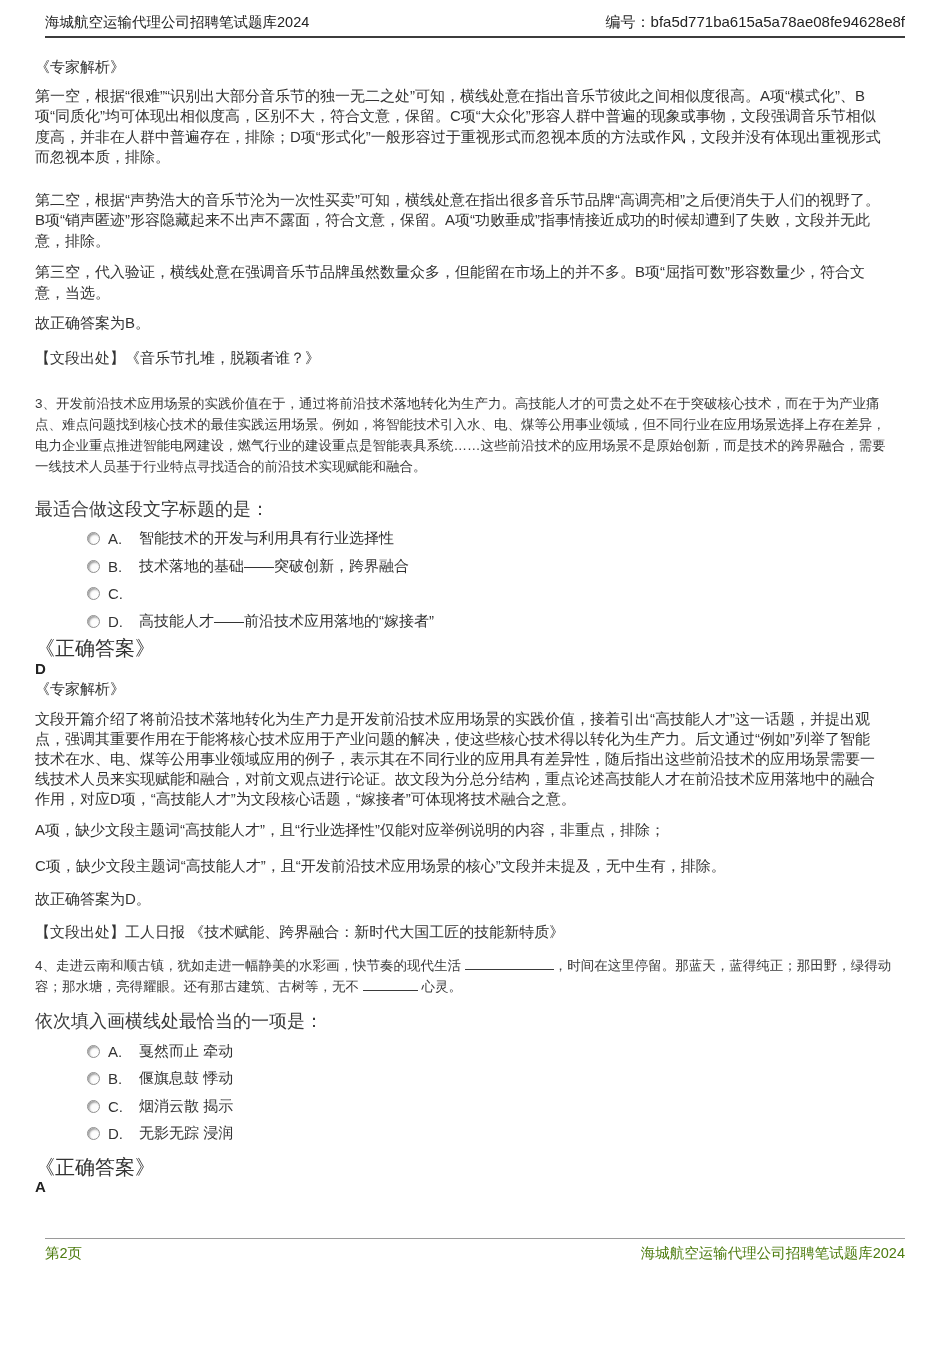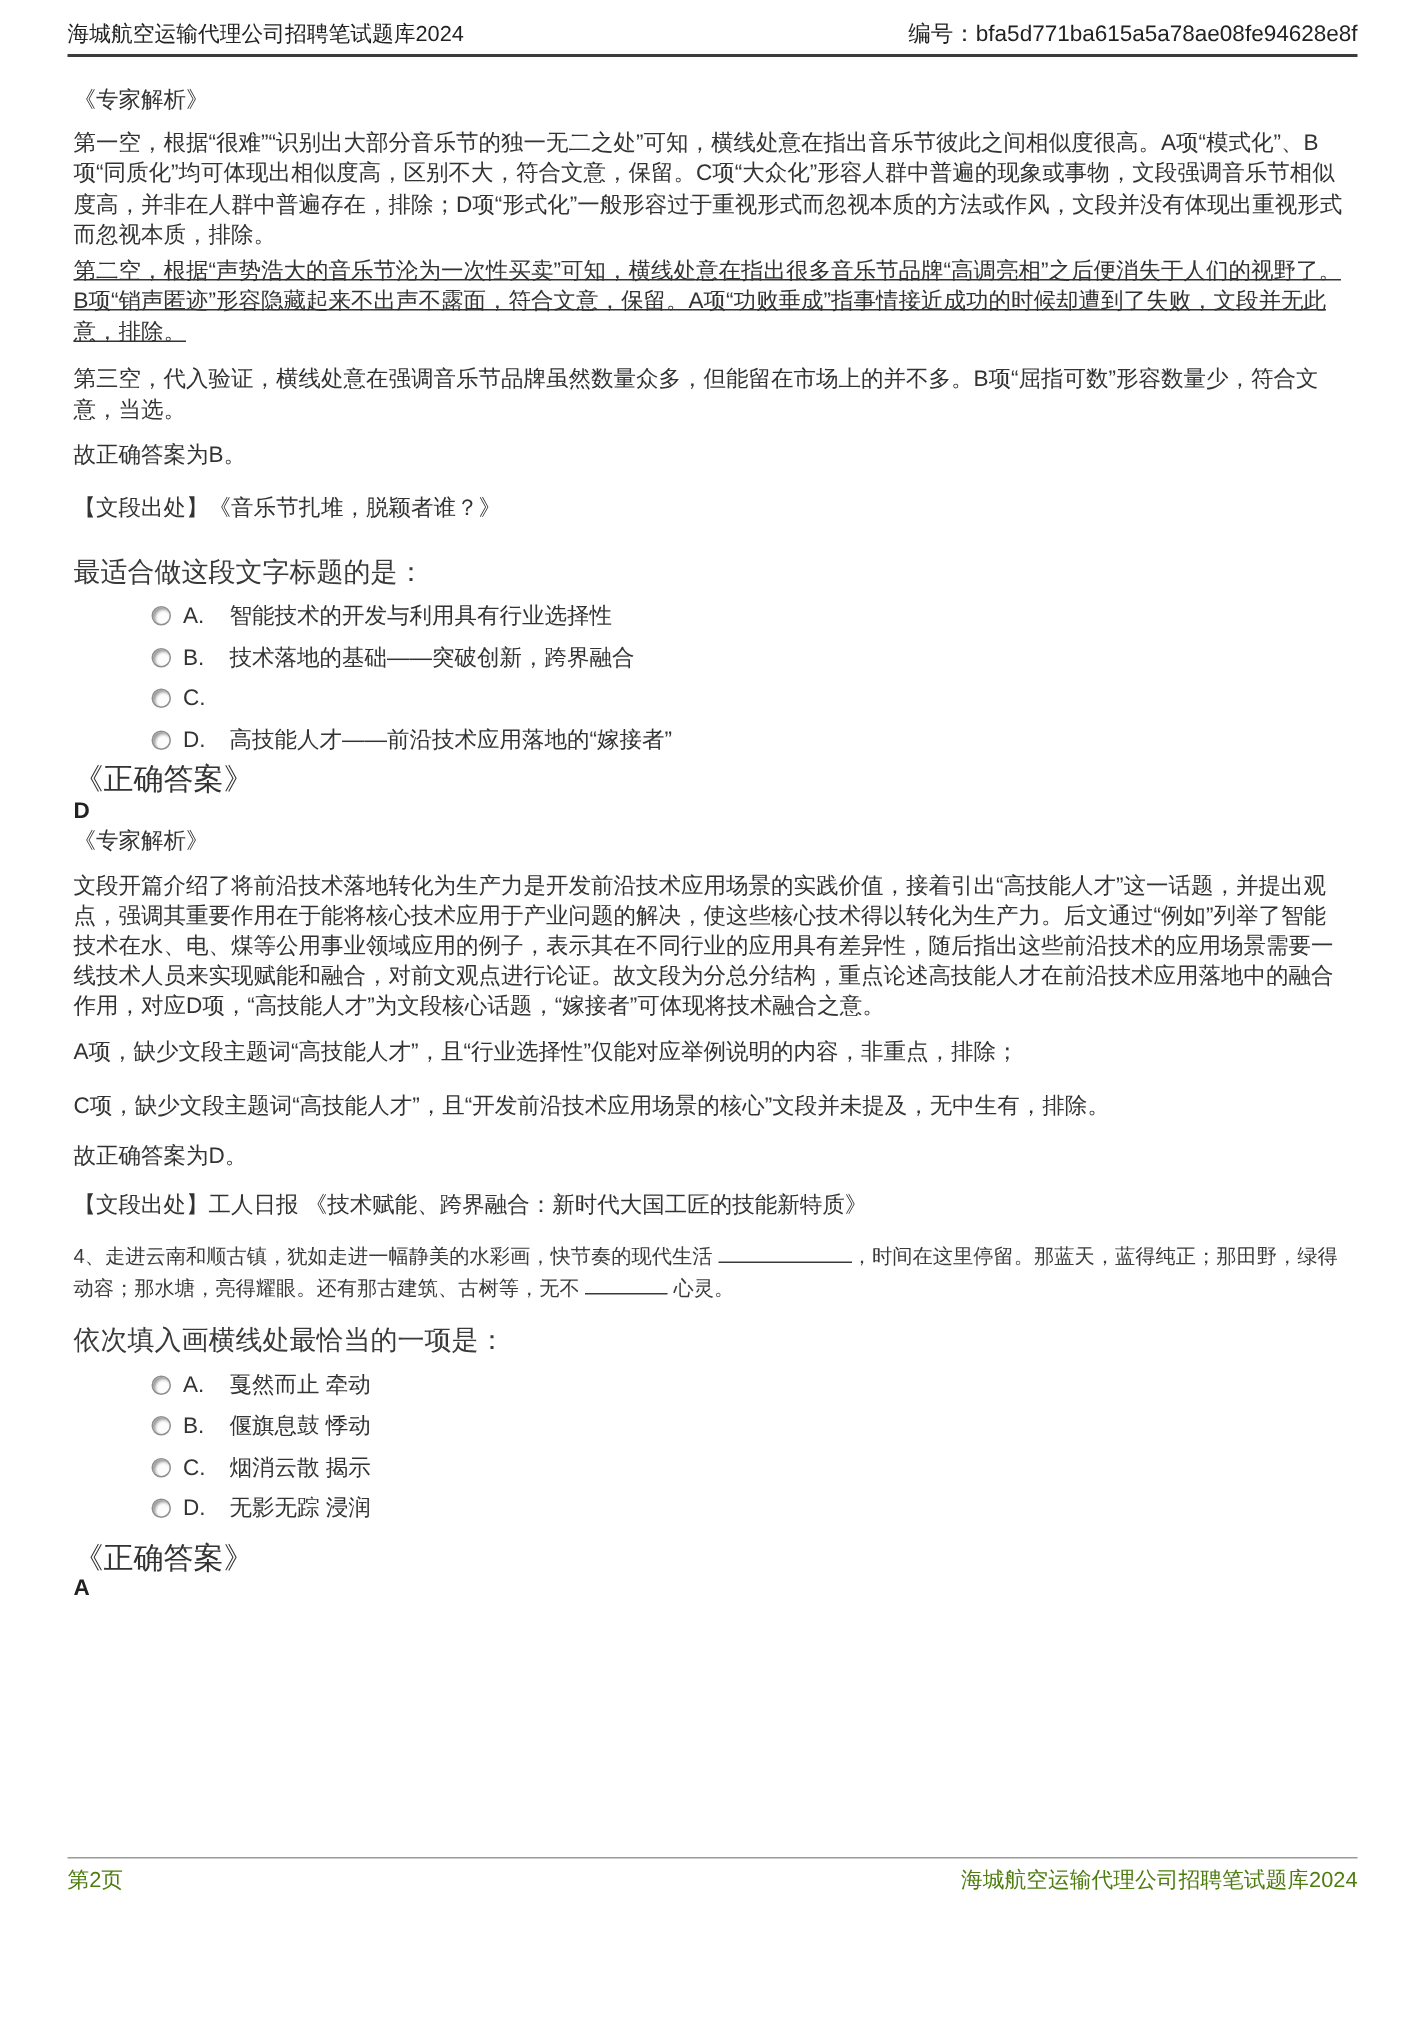--- a/index.html
+++ b/index.html
@@ -14,26 +14,26 @@
   
   .hdr {
     margin: 0 45px; padding: 13px 0 4px;
     border-bottom: 2px solid #3c3c3c;
     display: flex; justify-content: space-between; align-items: flex-end;
     font-size: 14.5px; color: #222;
   }
   .hdr .doc-no { font-size: 15px; }
 
   
-  .content { padding: 0 49px; }
+  .content { padding: 0 35px; }
 
   .sec-hdr { font-size: 15px; line-height: 20.5px; margin-top: 19px; }
   .ana { font-size: 15px; line-height: 20.5px; max-width: 848px; }
   .p1 { margin-top: 8px; }
-  .p2 { margin-top: 3px; text-decoration: underline; }
+  .p2 { margin-top: 22px; }
   .p3 { margin-top: 11px; }
   .ans-line { font-size: 15px; line-height: 20.5px; margin-top: 10px; }
   .src-line { font-size: 15px; line-height: 20.5px; margin-top: 14px; }
 
   .qtext { font-size: 13.5px; line-height: 21px; max-width: 862px; color: #3a3a3a; }
   .q3text { margin-top: 25px; }
   .qprompt { font-size: 18px; line-height: 21px; margin-top: 22px; color: #3a3a3a; }
 
   .opts { margin-top: 5px; }
   .opt-row {
@@ -92,20 +92,21 @@
 
   <div class="content">
 
     <div class="sec-hdr">《专家解析》</div>
     <p class="ana p1">第一空，根据“很难”“识别出大部分音乐节的独一无二之处”可知，横线处意在指出音乐节彼此之间相似度很高。A项“模式化”、B项“同质化”均可体现出相似度高，区别不大，符合文意，保留。C项“大众化”形容人群中普遍的现象或事物，文段强调音乐节相似度高，并非在人群中普遍存在，排除；D项“形式化”一般形容过于重视形式而忽视本质的方法或作风，文段并没有体现出重视形式而忽视本质，排除。</p>
     <p class="ana p2">第二空，根据“声势浩大的音乐节沦为一次性买卖”可知，横线处意在指出很多音乐节品牌“高调亮相”之后便消失于人们的视野了。B项“销声匿迹”形容隐藏起来不出声不露面，符合文意，保留。A项“功败垂成”指事情接近成功的时候却遭到了失败，文段并无此意，排除。</p>
     <p class="ana p3">第三空，代入验证，横线处意在强调音乐节品牌虽然数量众多，但能留在市场上的并不多。B项“屈指可数”形容数量少，符合文意，当选。</p>
     <p class="ans-line">故正确答案为B。</p>
     <p class="src-line">【文段出处】《音乐节扎堆，脱颖者谁？》</p>
 
+    <p class="qtext q3text">3、开发前沿技术应用场景的实践价值在于，通过将前沿技术落地转化为生产力。高技能人才的可贵之处不在于突破核心技术，而在于为产业痛点、难点问题找到核心技术的最佳实践运用场景。例如，将智能技术引入水、电、煤等公用事业领域，但不同行业在应用场景选择上存在差异，电力企业重点推进智能电网建设，燃气行业的建设重点是智能表具系统……这些前沿技术的应用场景不是原始创新，而是技术的跨界融合，需要一线技术人员基于行业特点寻找适合的前沿技术实现赋能和融合。</p>
     <p class="qprompt">最适合做这段文字标题的是：</p>
 
     <div class="opts">
       <div class="opt-row">
         <span class="radio"></span>
         <span class="opt-letter">A.</span>
         <span>智能技术的开发与利用具有行业选择性</span>
       </div>
       <div class="opt-row">
         <span class="radio"></span>

